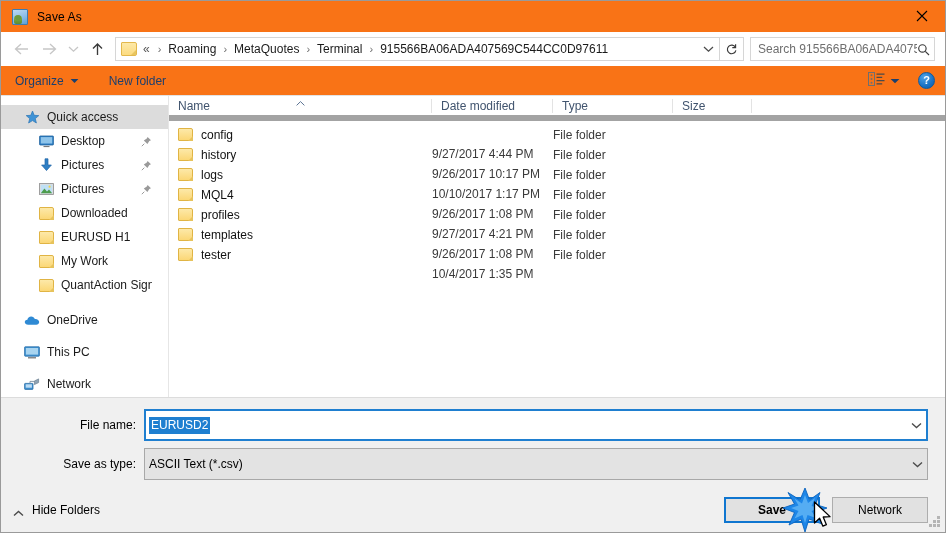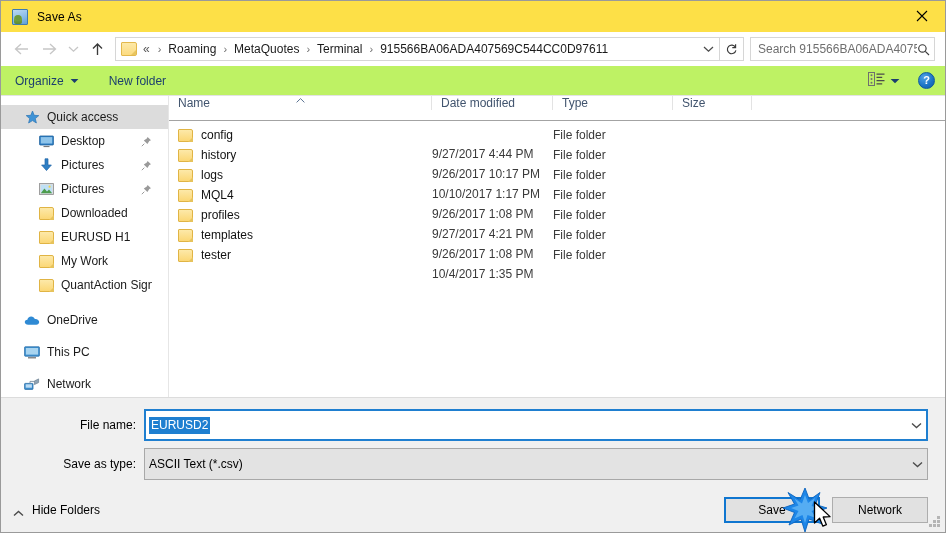--- a/index.html
+++ b/index.html
@@ -15,21 +15,21 @@
     position: relative;
     width: 946px; height: 533px;
     background: #f0f0f0;
     border: 1px solid #9a9a9a;
     display: flex; flex-direction: column;
   }
 
   
   .titlebar {
     height: 31px; min-height: 31px;
-    background: #fde047;
+    background: #f97316;
     display: flex; align-items: center;
     position: relative;
   }
   .title-icon {
     width: 16px; height: 16px;
     margin-left: 11px; margin-right: 9px;
     position: relative;
     background: linear-gradient(160deg,#bcd9f2 0%, #8bbde8 55%, #5d9fd6 100%);
     border: 1px solid #3e7bb0;
     border-radius: 1px;
@@ -124,21 +124,21 @@
   }
   .search-ph {
     flex: 1 1 auto; font-size: 12px; color: #6f6f6f;
     white-space: nowrap; overflow: hidden;
   }
   .search-icon { flex:0 0 auto; color:#3c3c3c; display:flex; align-items:center;}
 
   
   .cmdbar {
     height: 30px; min-height: 30px;
-    background: #bef264;
+    background: #f97316;
     border-bottom: 1px solid #e3e3e3;
     display: flex; align-items: center;
     padding: 0 10px 0 14px;
   }
   .cmd-item {
     font-size: 12px; color: #1c3f6e;
     display: flex; align-items: center; gap: 6px;
     padding: 0 11px 0 0;
     height: 24px;
   }
@@ -209,22 +209,22 @@
   }
 
   
   .filelist {
     flex: 1 1 auto; min-width: 0;
     display: flex; flex-direction: column;
     background: #fff;
   }
   .colheaders {
     height: 25px; min-height:25px;
-    display: flex; align-items: flex-start;
-    border-bottom: 1px solid #a3a3a3;
+    display: flex; align-items: center;
+    border-bottom: 6px solid #a3a3a3;
     background: #fff;
     position: relative;
   }
   .colh {
     display: flex; align-items: center;
     font-size: 12px; color: #41546e;
     padding-left: 9px;
     border-right: 1px solid #e3e3e3;
     position: relative;
   }
@@ -237,21 +237,21 @@
     color: #5b7393; font-size: 9px; line-height: 1;
   }
   .rows { flex: 1 1 auto; overflow: hidden; padding-top: 4px; }
   .frow {
     height: 20px;
     display: flex; align-items: center;
     font-size: 12px;
   }
   .fr-name {
     width: 263px; flex: 0 0 263px;
-    display: flex; align-items: flex-end;
+    display: flex; align-items: flex-start;
     padding-left: 9px; color: #111;
   }
   .fr-name .folder-ico { margin-right: 8px; flex: 0 0 15px; }
   .fr-date { width: 121px; flex:0 0 121px; color:#3a3a3a;margin-top:37px; }
   .fr-type { width: 120px; flex:0 0 120px; color:#3a3a3a; }
   .fr-size { width: 79px; flex:0 0 79px; color:#3a3a3a; }
 
   
   .formarea {
     background: #f0f0f0;
@@ -309,20 +309,21 @@
     background: #e1e1e1;
     border: 1px solid #adadad;
     font-size: 12px; color: #000;
     display: flex; align-items: center; justify-content: center;
     position: relative;
   }
   .btn.primary {
     border: 2px solid #0f76d0;
     background: #e1e1e1;
     margin-right: 12px;
+    font-weight: bold;
   }
   .grip {
     position: absolute; right: 4px; bottom: 4px;
     width: 13px; height: 13px;
   }
   .grip i {
     position: absolute; width: 3px; height: 3px;
     background: #b5b5b5; display: block;
   }
 

